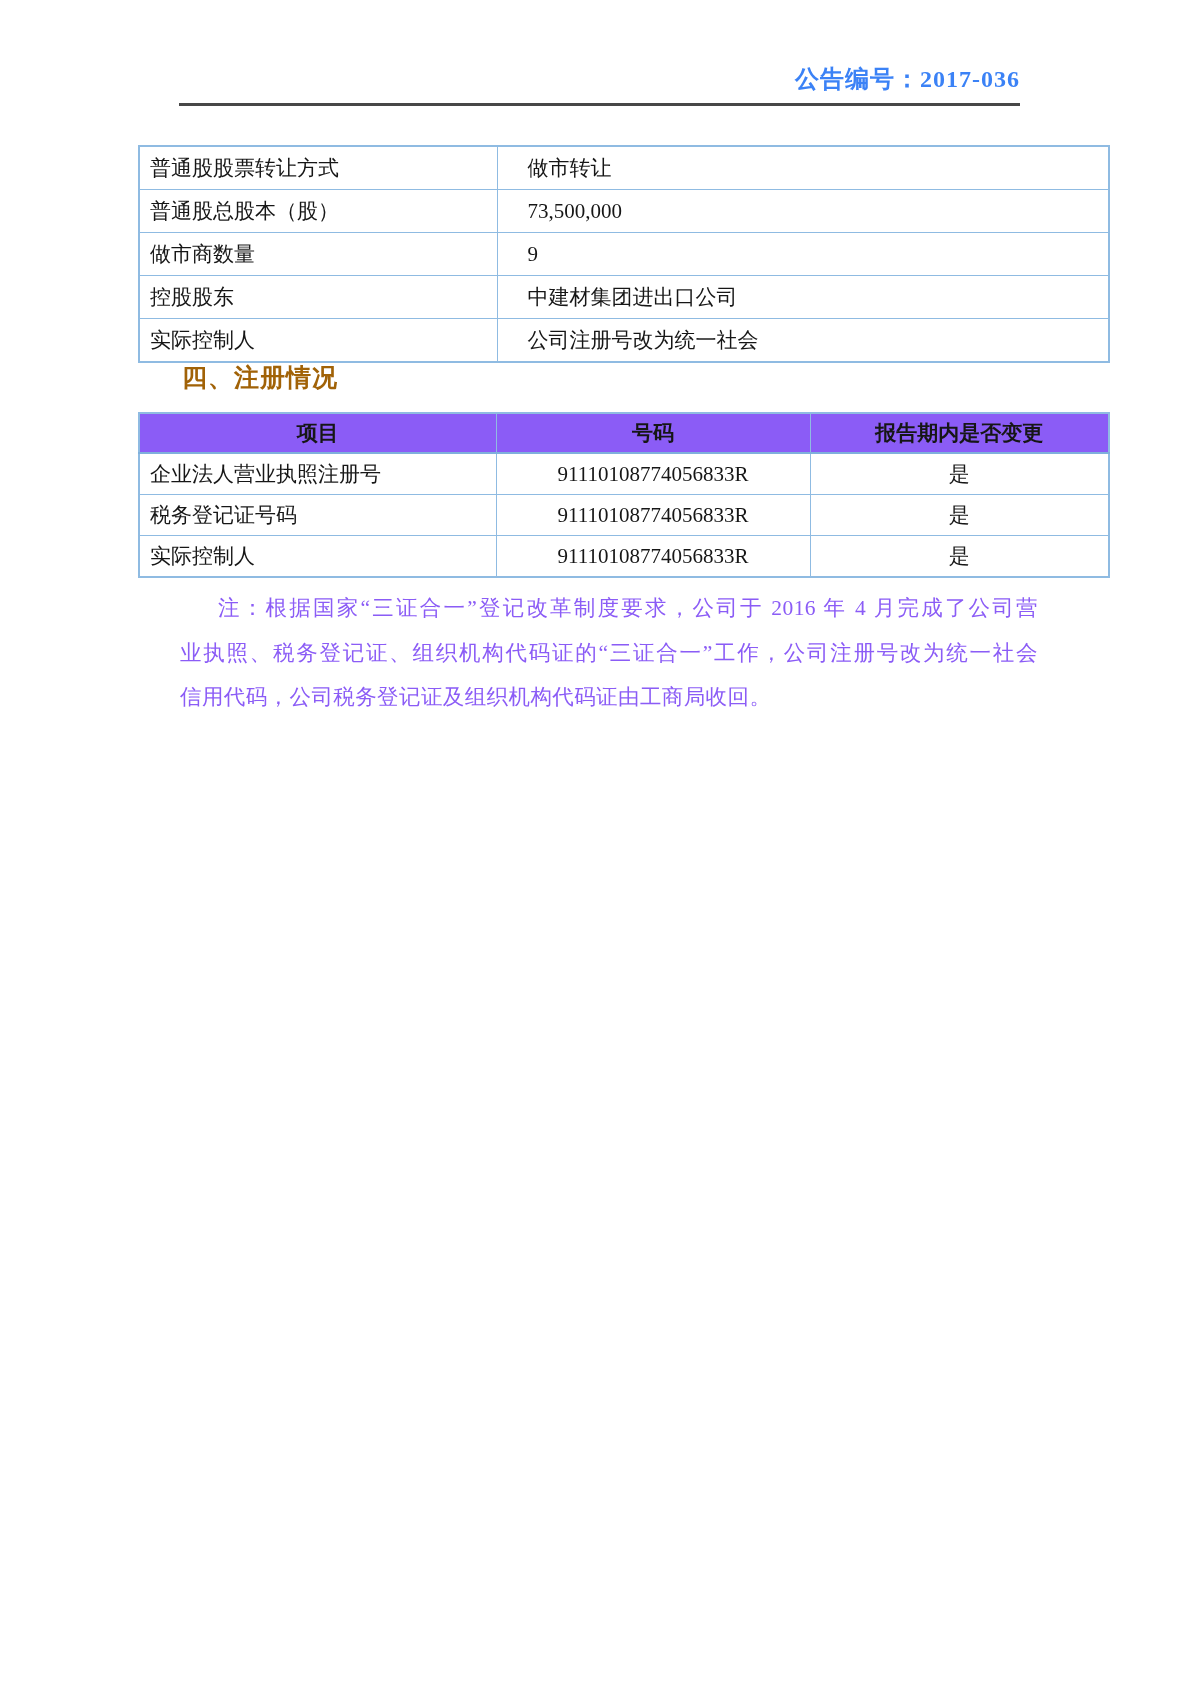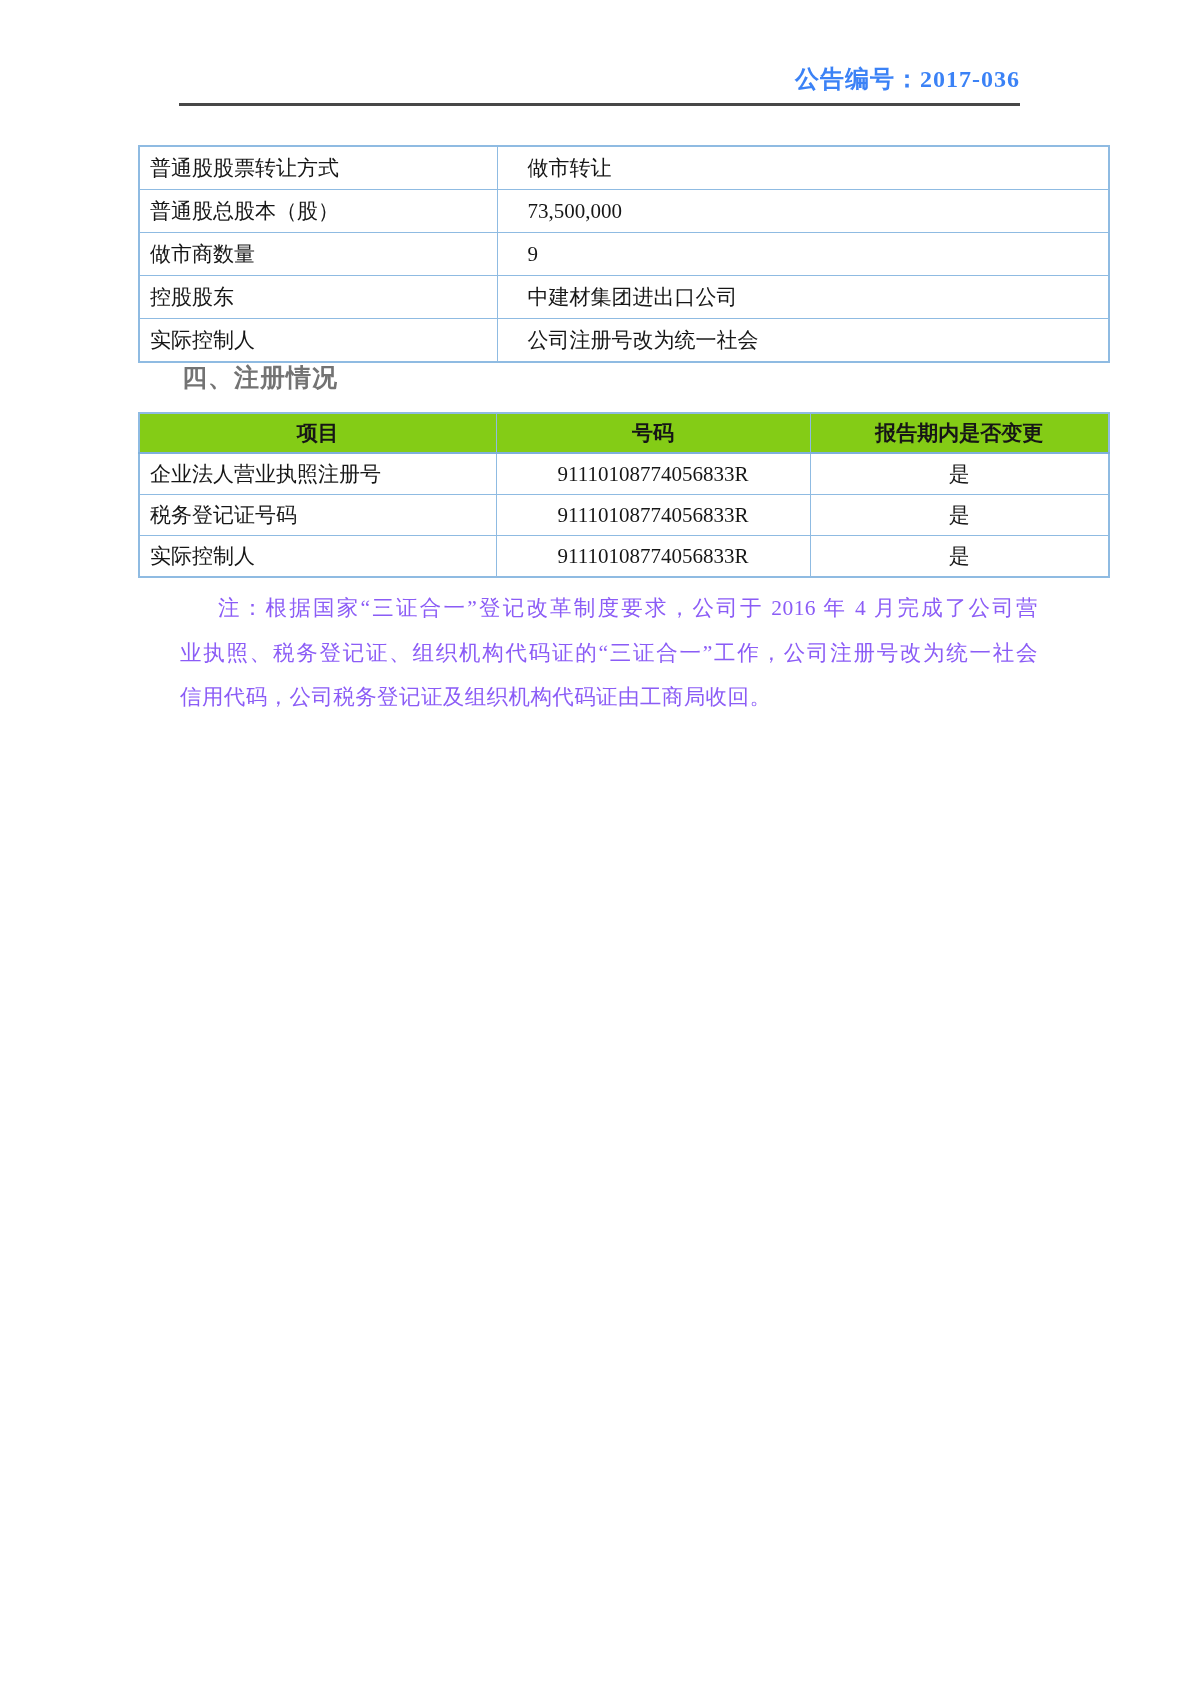--- a/index.html
+++ b/index.html
@@ -63,29 +63,29 @@
   #company-table td.value-cell { padding-left: 30px; }
 
   
   .section-heading {
     position: absolute;
     top: 361px;
     left: 182px;
     font-family: "Liberation Sans", "DejaVu Sans", sans-serif;
     font-size: 25px;
     font-weight: 700;
-    color: #737373;
+    color: #a16207;
     letter-spacing: 1px;
   }
 
   
   #registration-table { top: 412px; }
   #registration-table th {
     height: 36px;
-    background: #84cc16;
+    background: #8b5cf6;
     font-weight: 700;
     border-bottom: 2.5px solid #7fb0dc;
   }
   #registration-table td { height: 38px; }
   #registration-table td.item-cell { padding-left: 10px; text-align: left; margin-top: 22px; }
   #registration-table td.center-cell { text-align: center; }
 
   
   .note {
     position: absolute;

